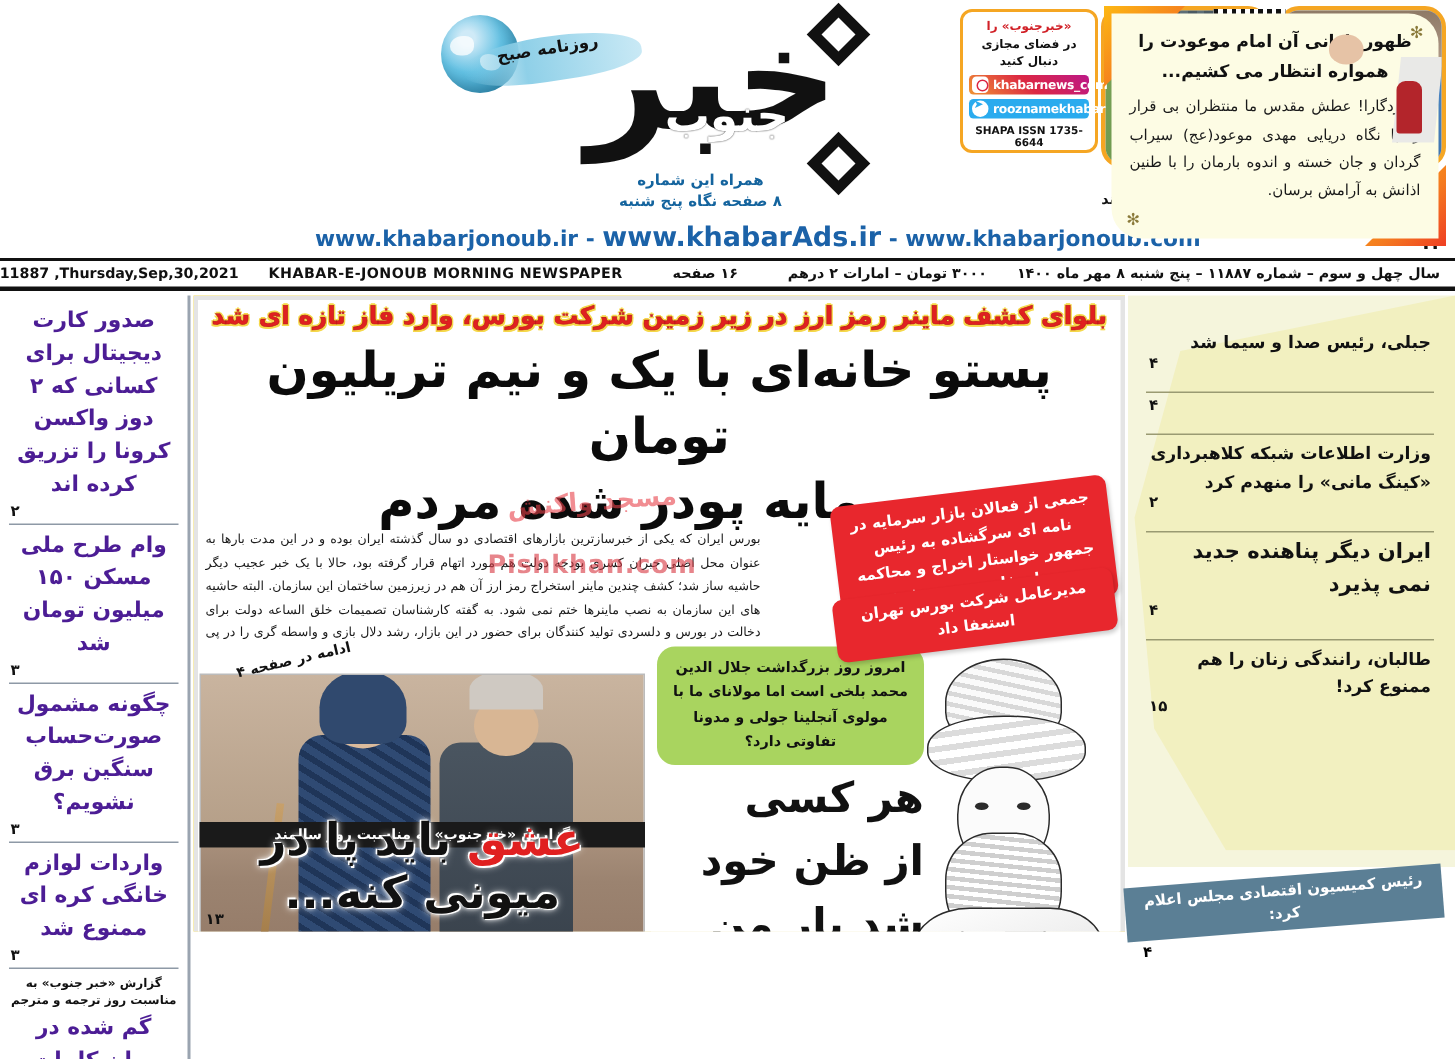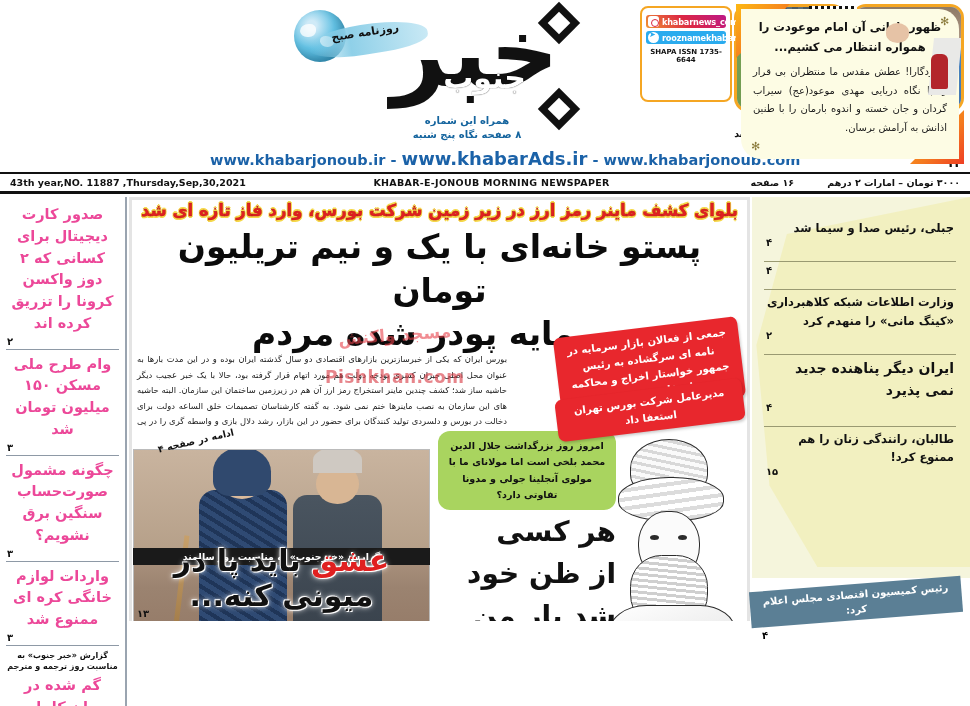--- a/index.html
+++ b/index.html
@@ -258,21 +258,21 @@
   
   #leftrail {
     position:absolute; left:0; top:0; width:127px; height:509px;
     border-left: 0; border-right: 2px solid #9aa4b0;
     padding: 3px 6px 0 6px; direction: rtl;
   }
   .lr-item { padding: 4px 0 2px; position: relative; }
   .lr-item + .lr-item { border-top: 1.5px solid #8e99a6; }
   .lr-title {
     font-size: 14.5px; font-weight: bold; line-height: 1.5;
-    text-align: center; color: #ec4899;
+    text-align: center; color: #4c1d95;
   }
   .lr-kicker {
     font-size: 8px; font-weight: bold; line-height: 1.45;
     text-align: center; color: #111; margin-bottom: 2px;
   }
   .lr-pg {
     font-size: 10px; font-weight:bold; color:#111;
     text-align: left; margin-top: 1px; direction: ltr; padding-left: 1px;
   }
 
@@ -534,20 +534,25 @@
           <div class="pl p1b"></div>
           <div class="pl p2"></div>
           <div class="pl ball"></div>
         </div>
       </div>
       <div class="cap">فجری‌ها به دیدار استقلال تهران می روند</div>
       <div class="pg">۱۶</div>
     </div>
 
     <div id="socialbox">
+      <div class="line1">
+        <span class="hl">«خبرجنوب» را</span><br>
+        <span>در فضای مجازی</span><br>
+        <span>دنبال کنید</span>
+      </div>
       <div class="sp-row sp-ig">
         <span class="sp-ico ig"></span>
         <span>khabarnews_com</span>
       </div>
       <div class="sp-row sp-tg">
         <span class="sp-ico tg"></span>
         <span>rooznamekhabar</span>
       </div>
       <div id="issn">SHAPA ISSN 1735-6644</div>
     </div>
@@ -591,20 +596,21 @@
       <div id="qb-inner">
         <span class="flower fl-tr">✻</span>
         <span class="flower fl-bl">✻</span>
         <div id="qb-title">ظهور بارانی آن امام موعودت را همواره انتظار می کشیم...</div>
         <div id="qb-body">پروردگارا! عطش مقدس ما منتظران بی قرار را با نگاه دریایی مهدی موعود(عج) سیراب گردان و جان خسته و اندوه بارمان را با طنین اذانش به آرامش برسان.</div>
       </div>
     </div>
   </div>
 
   <div id="datebar">
+    <div id="db-fa1">سال چهل و سوم – شماره ۱۱۸۸۷ – پنج شنبه ۸ مهر ماه ۱۴۰۰</div>
     <div id="db-price">۳۰۰۰ تومان – امارات ۲ درهم</div>
     <div id="db-pages">۱۶ صفحه</div>
     <div id="db-en1">KHABAR-E-JONOUB MORNING NEWSPAPER</div>
     <div id="db-en2">43th year,NO. 11887 ,Thursday,Sep,30,2021</div>
   </div>
 
   <div id="main">
 
     <div id="leftrail">
       <div class="lr-item">

